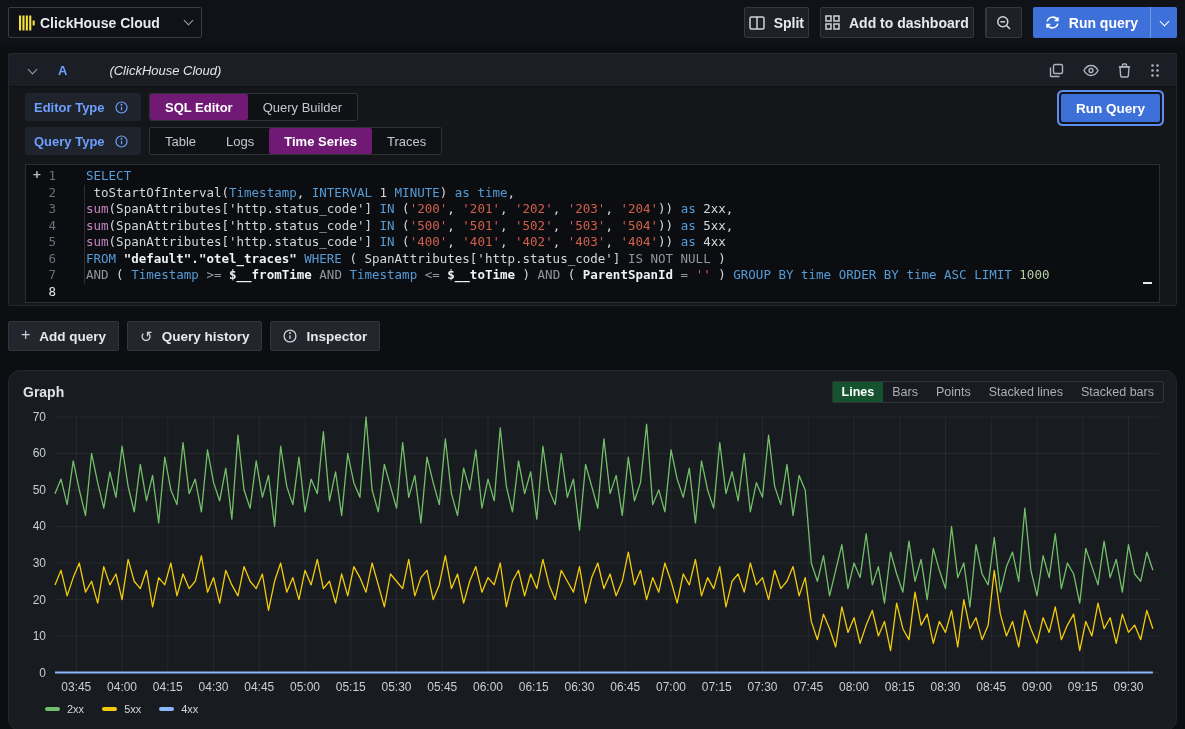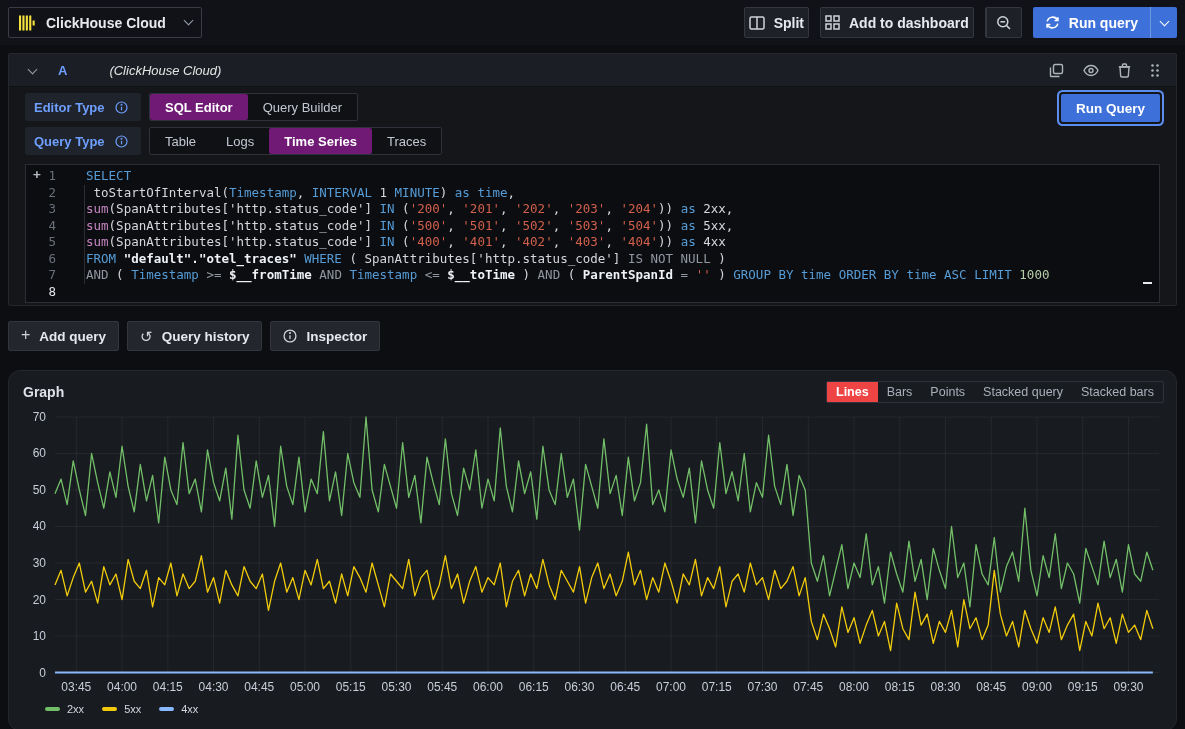--- a/index.html
+++ b/index.html
@@ -3,21 +3,21 @@
 <meta charset="utf-8">
 <style>
   *{box-sizing:border-box;margin:0;padding:0}
   html,body{width:1185px;height:729px;overflow:hidden;background:#0d0e12;
     font-family:"Liberation Sans",sans-serif;color:#d8dce5;}
   svg{display:block}
   
   .topbar{height:45px;background:#111217;display:flex;align-items:center;
     justify-content:space-between;padding:0 8px;}
   .ds-picker{width:194px;height:31px;border:1px solid #3a3d45;border-radius:2px;
-    display:flex;align-items:center;gap:10px;padding:0 9px;font-size:14px;font-weight:700;color:#e7e9ee;cursor:pointer}
+    display:flex;align-items:center;gap:4px;padding:0 9px;font-size:14px;font-weight:700;color:#e7e9ee;cursor:pointer}
   .chev{width:7px;height:7px;border-right:1.6px solid #9aa0ac;border-bottom:1.6px solid #9aa0ac;
     transform:rotate(45deg);margin-top:-4px}
   .ds-picker .chev{margin-left:auto}
   .topbar-right{display:flex;align-items:center;gap:11px}
   .tb-btn{height:31px;background:#1d2027;border:1px solid #34373e;border-radius:2px;color:#e7e9ee;
     font-weight:700;font-size:14px;display:flex;align-items:center;gap:9px;padding:0 4px;cursor:pointer}
   .time-group{display:flex;border:1px solid #34373e;border-radius:2px;background:#1d2027;height:31px}
   .time-group .tb-btn{border:none;height:29px}
   .tg-divide{width:1px;background:#34373e}
   .run-split{display:flex;background:#3d71d9;border-radius:2px;height:31px;overflow:hidden}
@@ -58,21 +58,21 @@
   .action-btn{height:30px;background:#24262d;border:1px solid #33363d;border-radius:2px;color:#e6e8ee;
     font-weight:700;font-size:13.5px;display:flex;align-items:center;gap:9px;padding:0 12px;cursor:pointer}
   .hist-glyph{font-size:15px;font-weight:400;color:#cfd3da;line-height:1}
   .plus-glyph{font-size:16px;font-weight:400;color:#cfd3da;line-height:1;margin-top:-2px}
   
   .graph-panel{margin:19px 8px 14px;border:1px solid #25272d;border-radius:12px;background:#181b1f;height:361px}
   .gp-header{display:flex;justify-content:space-between;align-items:center;padding:10px 12px 2px 14px}
   .gp-title{font-size:14px;font-weight:700;color:#dfe2e8}
   .mode-toggle{display:flex;border:1px solid #2f323a;border-radius:2px;height:22px}
   .mode-item{padding:0 9px;font-size:12.5px;color:#aab0bb;display:flex;align-items:center;cursor:pointer}
-  .mode-item.sel{background:#ef4444;color:#fff;font-weight:700}
+  .mode-item.sel{background:#14532d;color:#fff;font-weight:700}
   .chart-wrap{padding:2px 12px 0}
   .legend{display:flex;gap:18px;padding:1px 0 0 24px;align-items:center}
   .legend-item{display:flex;align-items:center;gap:7px;font-size:11px;color:#d3d7de;cursor:pointer}
   .swatch{width:15px;height:4px;border-radius:2px}
   .icon{flex:0 0 auto}
 </style>
 </head>
 <body>
 
 <header class="topbar">
@@ -254,21 +254,21 @@
   </button>
 </div>
 
 <section class="graph-panel">
   <div class="gp-header">
     <span class="gp-title">Graph</span>
     <div class="mode-toggle" id="graph-modes">
         <div class="mode-item sel">Lines</div>
         <div class="mode-item">Bars</div>
         <div class="mode-item">Points</div>
-        <div class="mode-item">Stacked query</div>
+        <div class="mode-item">Stacked lines</div>
         <div class="mode-item">Stacked bars</div>
       </div>
   </div>
   <div class="chart-wrap">
     <svg id="chart-svg" style="width:100%" viewBox="0 0 1145 296">
         <line x1="34" x2="1140" y1="266" y2="266" stroke="rgba(204,204,220,0.08)" stroke-width="1"></line>
         <text x="25" y="270" fill="#c8cdd9" font-size="12" text-anchor="end" font-family="Liberation Sans, sans-serif">0</text>
         <line x1="34" x2="1140" y1="229.42857142857144" y2="229.42857142857144" stroke="rgba(204,204,220,0.08)" stroke-width="1"></line>
         <text x="25" y="233.42857142857144" fill="#c8cdd9" font-size="12" text-anchor="end" font-family="Liberation Sans, sans-serif">10</text>
         <line x1="34" x2="1140" y1="192.85714285714286" y2="192.85714285714286" stroke="rgba(204,204,220,0.08)" stroke-width="1"></line>

